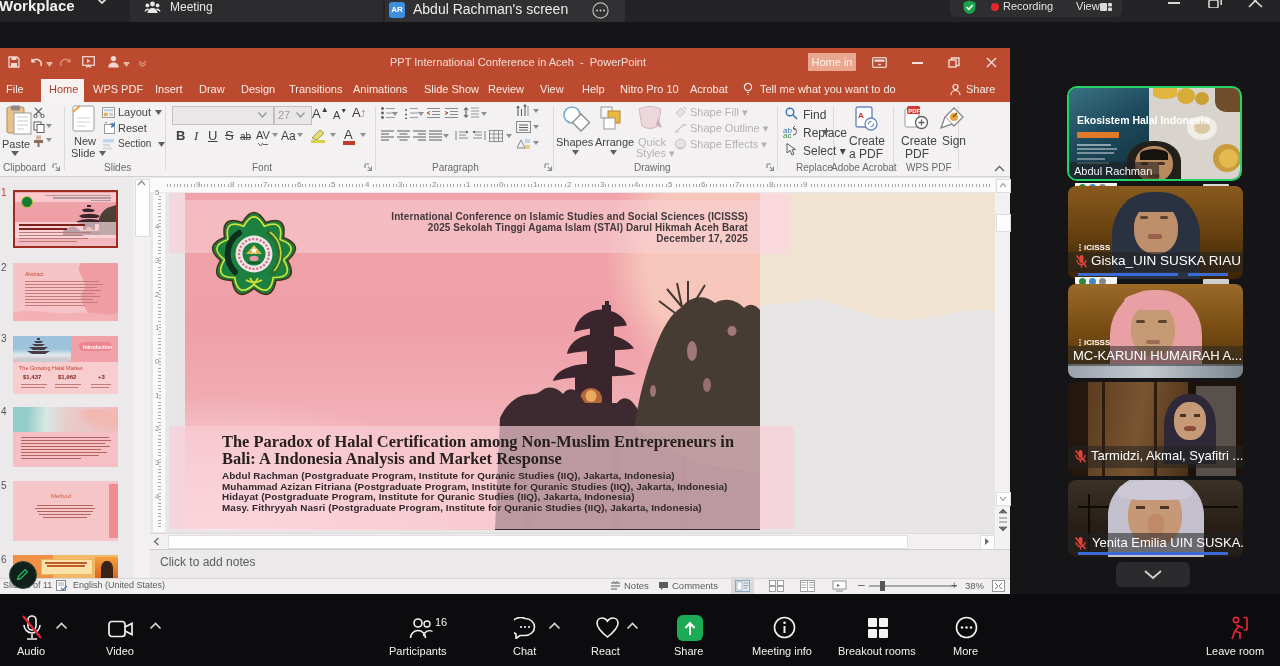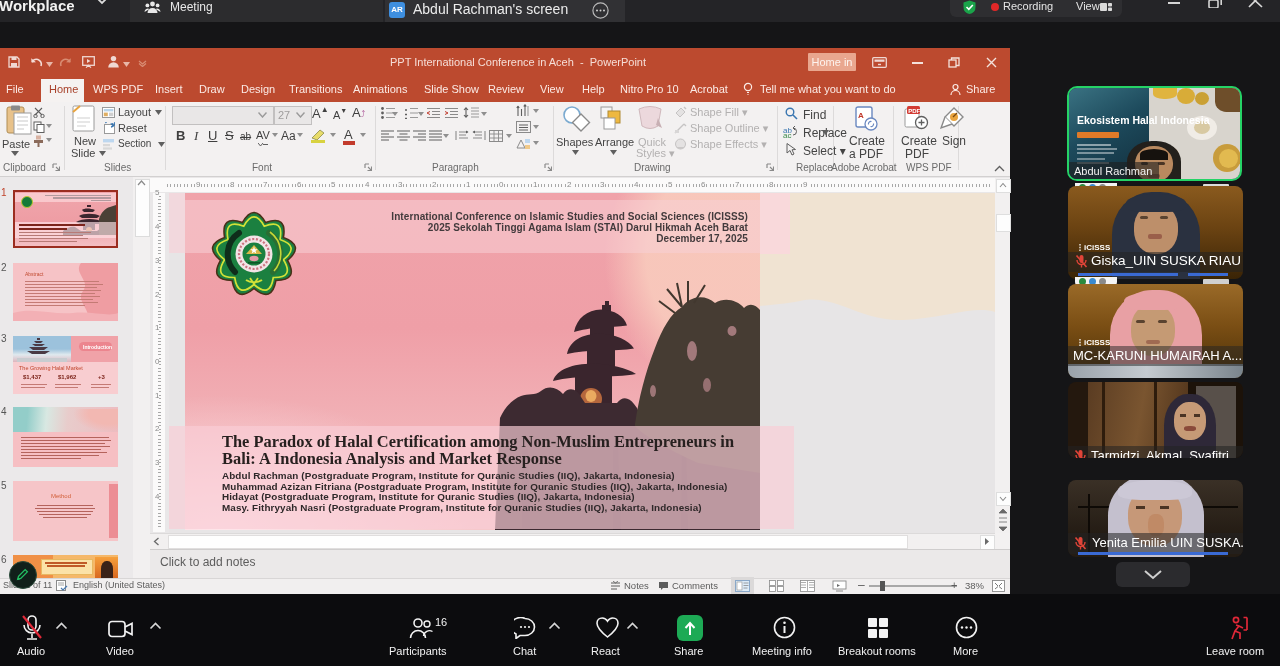--- a/index.html
+++ b/index.html
@@ -786,21 +786,21 @@
  <div class="abs" style="left:68px;top:36px;width:9px;height:3px;background:#5a4330;border-radius:2px;"></div>
  <div class="abs" style="left:90px;top:36px;width:9px;height:3px;background:#5a4330;border-radius:2px;"></div>
  <div class="abs" style="left:78px;top:56px;width:14px;height:4px;background:#a06a52;border-radius:2px;"></div>
  <div class="abs" style="left:56px;top:8px;width:58px;height:18px;background:#e8a0a4;border-radius:50% 50% 30% 30%;"></div>
  <div class="abs tx" style="left:8px;top:54px;color:#fff;font-size:8px;font-weight:bold;">⋮iCISSS</div>
  <div class="abs" style="left:0px;top:80px;width:175px;height:14px;background:linear-gradient(90deg,#9aa2aa,#c4cad0 45%,#7a848c);"></div>
  <div class="abs" style="left:0px;top:62px;width:175px;height:20px;background:rgba(35,35,35,.5);"></div>
  <div class="abs tx" style="left:5px;top:64px;color:#fff;font-size:13px;">MC-KARUNI HUMAIRAH A...</div>
 </div>
 
-<div class="abs" style="left:1068px;top:382px;width:175px;height:76px;border-radius:8px;background:#24180e;overflow:hidden;">
+<div class="abs" style="left:1068px;top:382px;width:175px;height:94px;border-radius:8px;background:#24180e;overflow:hidden;">
  <div class="abs" style="left:20px;top:0;width:100px;height:94px;background:linear-gradient(100deg,#5a3c22 0%,#7a5530 50%,#4a2f18 100%);"></div>
  <div class="abs" style="left:34px;top:0;width:3px;height:94px;background:#2e1c0c;"></div>
  <div class="abs" style="left:86px;top:0;width:3px;height:94px;background:#2e1c0c;"></div>
  <div class="abs" style="left:120px;top:0;width:55px;height:94px;background:#1c1209;"></div>
  <div class="abs" style="left:128px;top:4px;width:40px;height:90px;background:#58504a;"></div>
  <div class="abs" style="left:96px;top:12px;width:52px;height:70px;background:#2e2838;border-radius:45% 45% 0 0;"></div>
  <div class="abs" style="left:106px;top:20px;width:32px;height:38px;border-radius:46%;background:#c69a76;"></div>
  <div class="abs" style="left:112px;top:32px;width:6px;height:2.5px;background:#4a3424;"></div>
  <div class="abs" style="left:126px;top:32px;width:6px;height:2.5px;background:#4a3424;"></div>
  <div class="abs" style="left:116px;top:44px;width:12px;height:5px;background:#8a4a3a;border-radius:40%;"></div>

